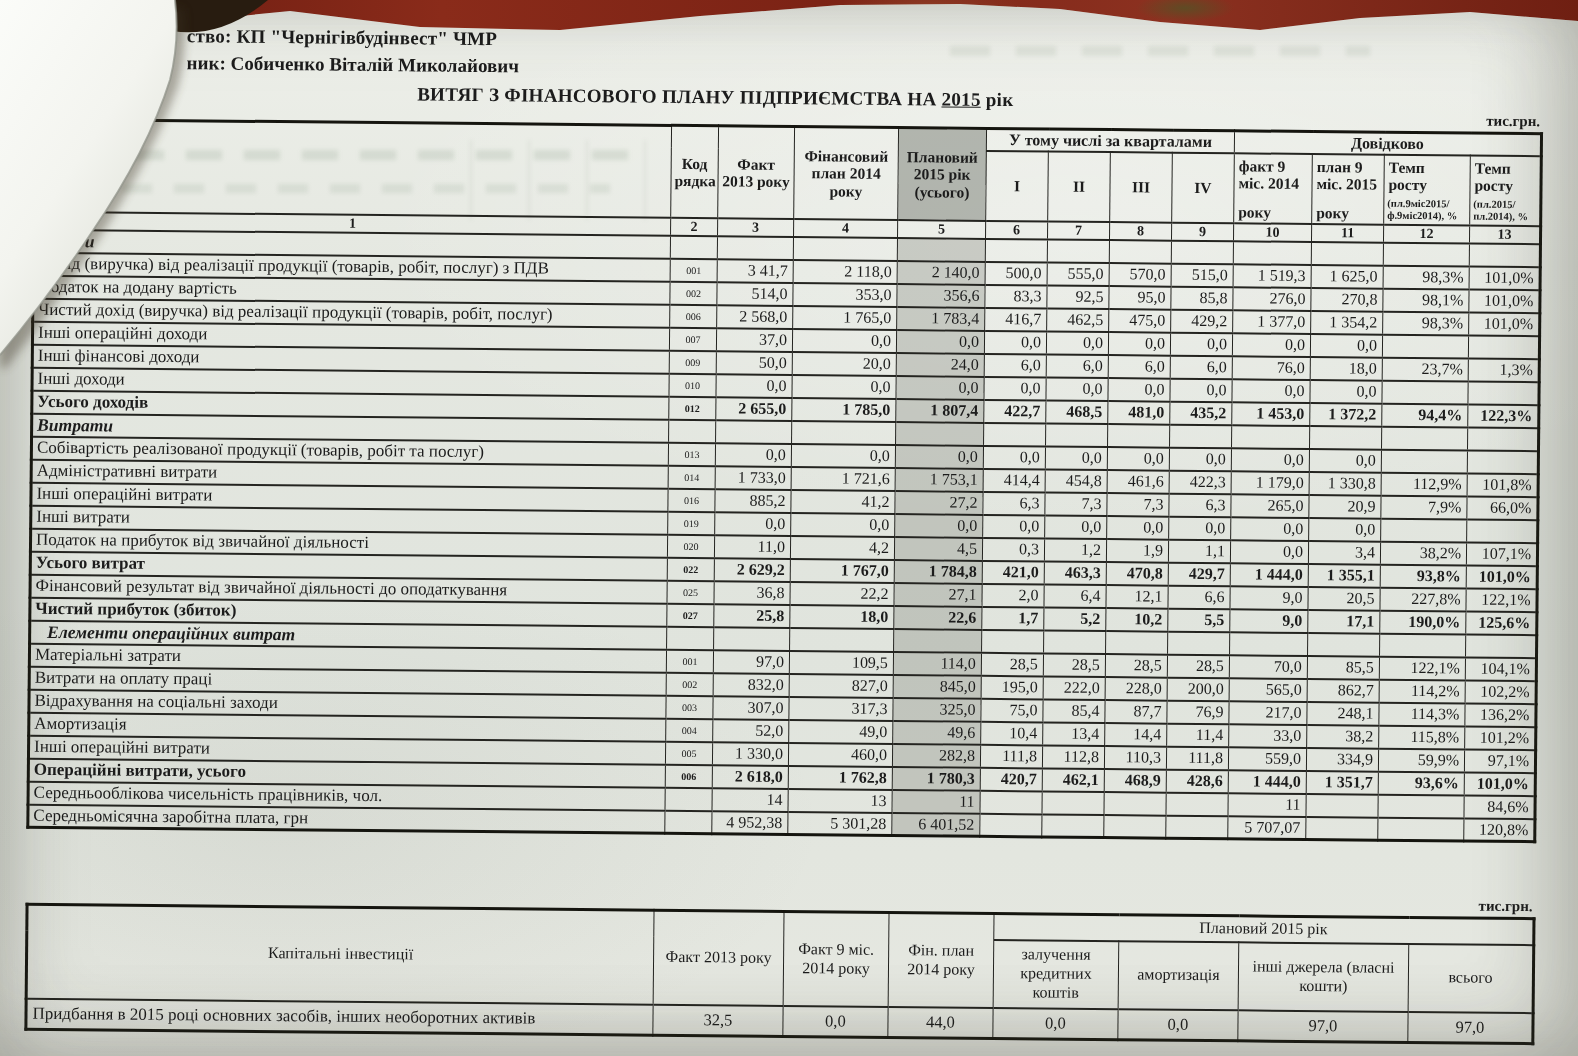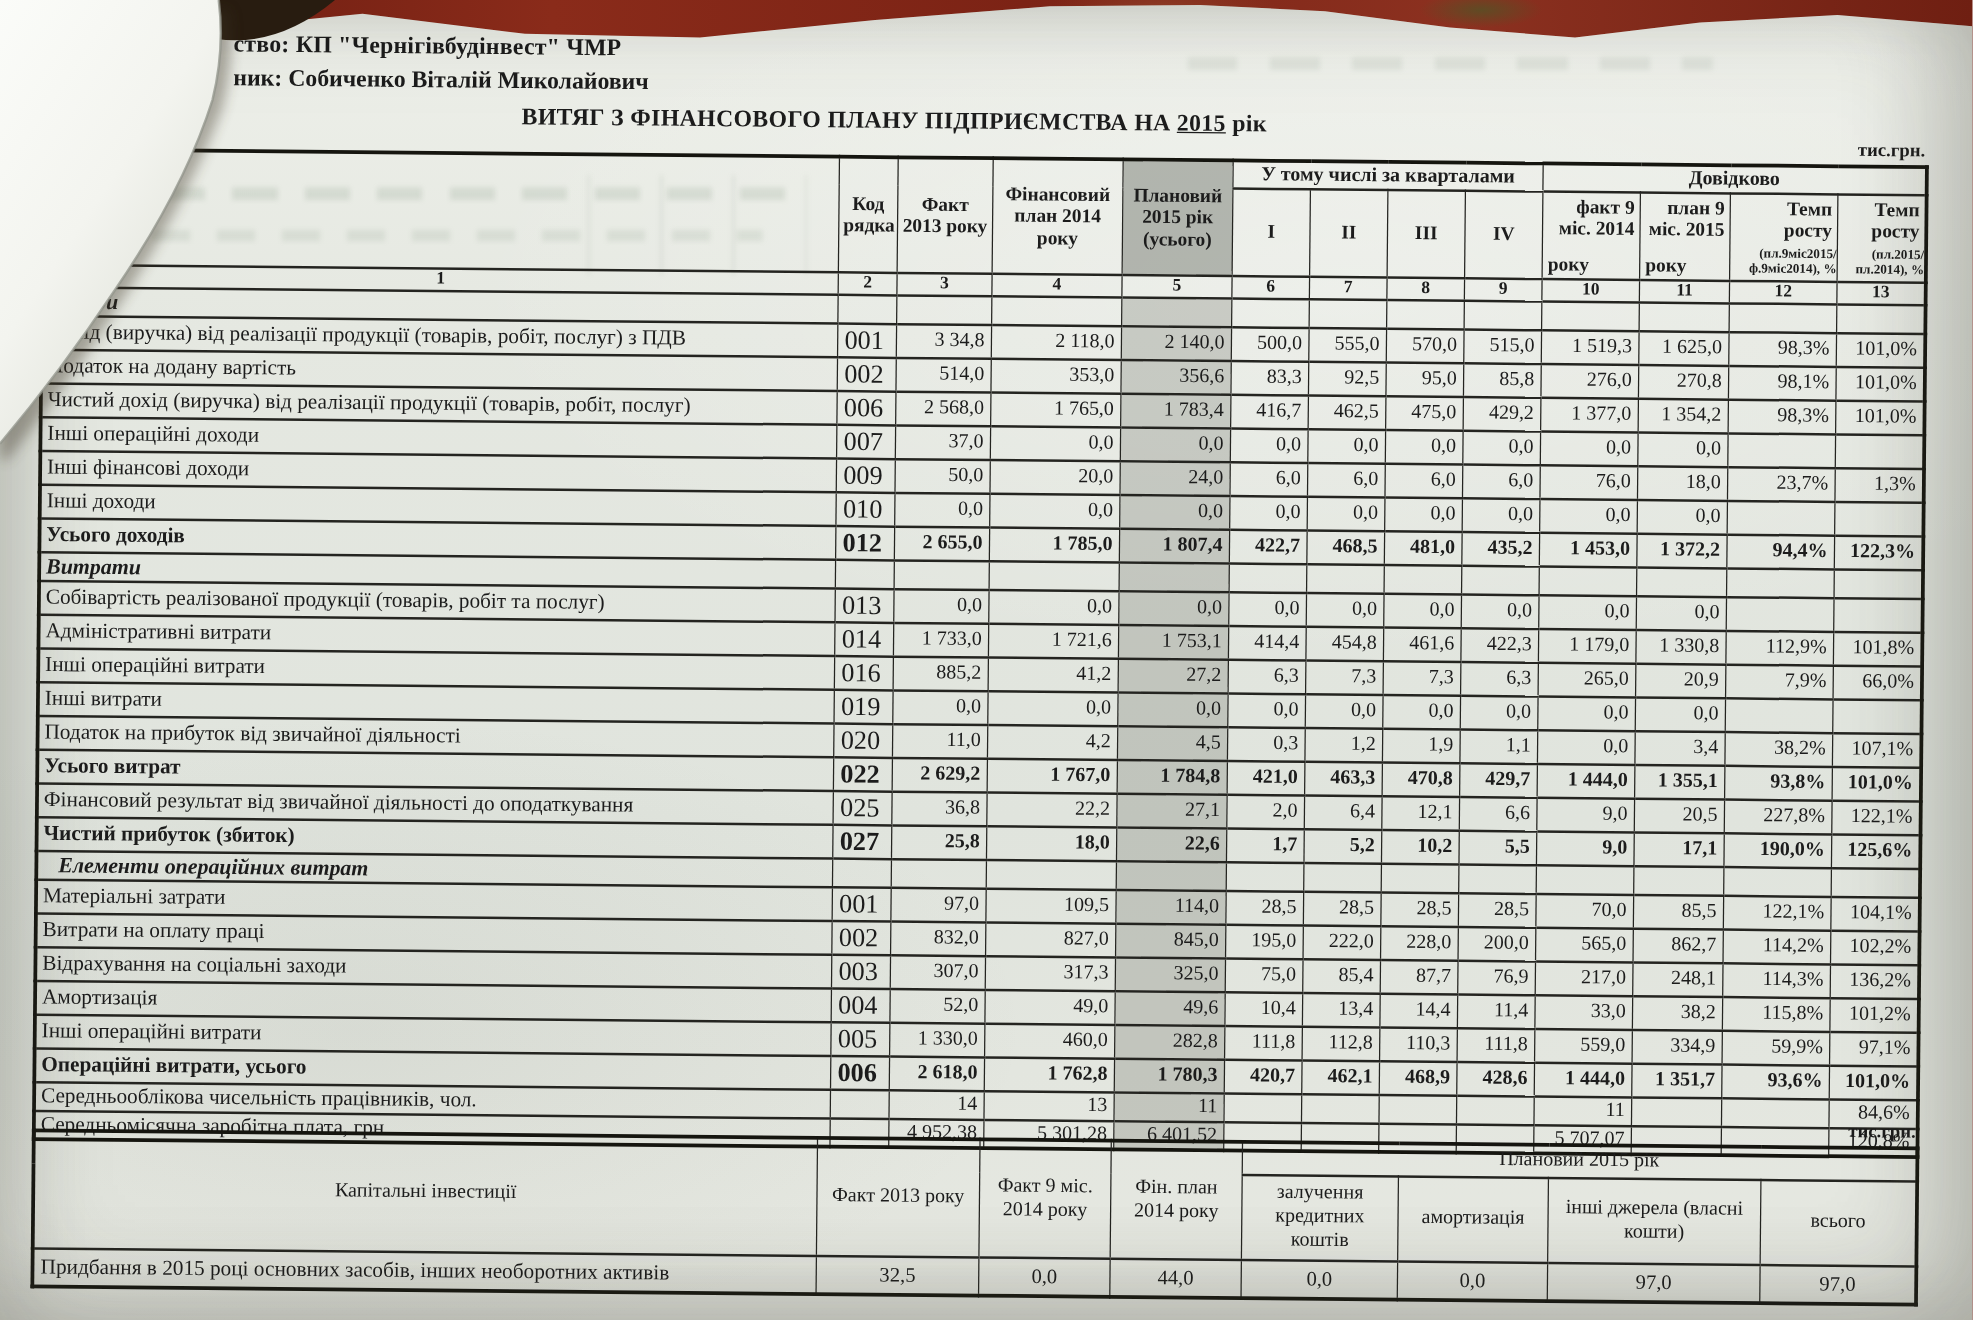--- a/index.html
+++ b/index.html
@@ -37,30 +37,30 @@
   .unit2{top:884px}
 
   table{border-collapse:collapse;table-layout:fixed;background:transparent}
   th,td{border:1px solid #242420;border-top-width:2px;border-bottom-width:2px;overflow:hidden}
   .t1{position:absolute;top:118px;left:33px;width:1507px;border:3px solid #15150f}
   .t2{position:absolute;top:903px;left:33px;width:1507px;border:3px solid #15150f}
 
   .t1 thead th{font-weight:bold;font-size:15.5px;text-align:center;vertical-align:middle;padding:1px 3px;line-height:1.12}
   .t1 .grp{height:22px;font-size:16px}
   .t1 .mainh{height:70px}
-  .t1 .refh{position:relative;text-align:right;vertical-align:top;padding:3px 4px;height:70px}
+  .t1 .refh{position:relative;text-align:left;vertical-align:top;padding:3px 4px;height:70px}
   .t1 .refh .bot{position:absolute;bottom:2px;left:4px}
   .t1 .refh .sub{position:absolute;bottom:2px;left:3px;font-size:10.5px;line-height:1.12;font-weight:bold}
   .t1 .nums th{height:17px;font-size:14px;padding:0;border-top-width:1px}
   .shadeH{background:rgba(96,100,90,.42)}
   .shade{background:rgba(118,122,111,.30)}
 
   .t1 tbody td{height:23px;padding:0 5px;font-size:16px;vertical-align:middle;white-space:nowrap}
   .t1 td.lbl{text-align:left;font-size:17px;padding-left:4px}
-  .t1 td.code{font-size:21px}
+  .t1 td.code{text-align:center;font-size:10px}
   .t1 td.num{text-align:right}
   .t1 tr.section td.lbl{font-weight:bold;font-style:italic;font-size:17.5px}
   .t1 tr.section2 td.lbl{font-weight:bold;font-style:italic;font-size:17.5px;padding-left:16px}
   .t1 tr.total td{font-weight:bold}
 
   .t2 thead th{font-weight:normal;font-size:16px;text-align:center;vertical-align:middle;padding:2px 4px;line-height:1.18}
   .t2 .grp2{height:26px}
   .t2 .sub2{height:68px}
   .t2 tbody td{height:31px;font-size:16.5px;text-align:center;vertical-align:middle;padding:0 4px}
   .t2 tbody td.lbl{text-align:left;font-size:17px;padding-left:5px}
@@ -165,21 +165,21 @@
               <td class="num"></td>
               <td class="num"></td>
               <td class="num"></td>
               <td class="num"></td>
               <td class="num"></td>
               <td class="num"></td>
             </tr>
             <tr>
               <td class="lbl">Дохід (виручка) від реалізації продукції (товарів, робіт, послуг) з ПДВ</td>
               <td class="code">001</td>
-              <td class="num">3 34,8</td>
+              <td class="num">3 41,7</td>
               <td class="num">2 118,0</td>
               <td class="num shade">2 140,0</td>
               <td class="num">500,0</td>
               <td class="num">555,0</td>
               <td class="num">570,0</td>
               <td class="num">515,0</td>
               <td class="num">1 519,3</td>
               <td class="num">1 625,0</td>
               <td class="num">98,3%</td>
               <td class="num">101,0%</td>

